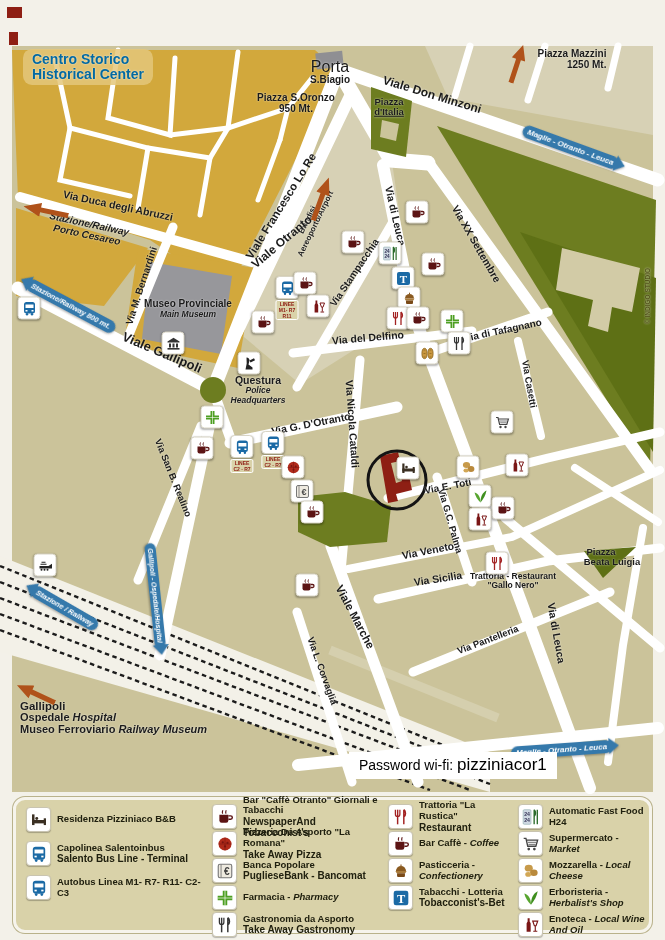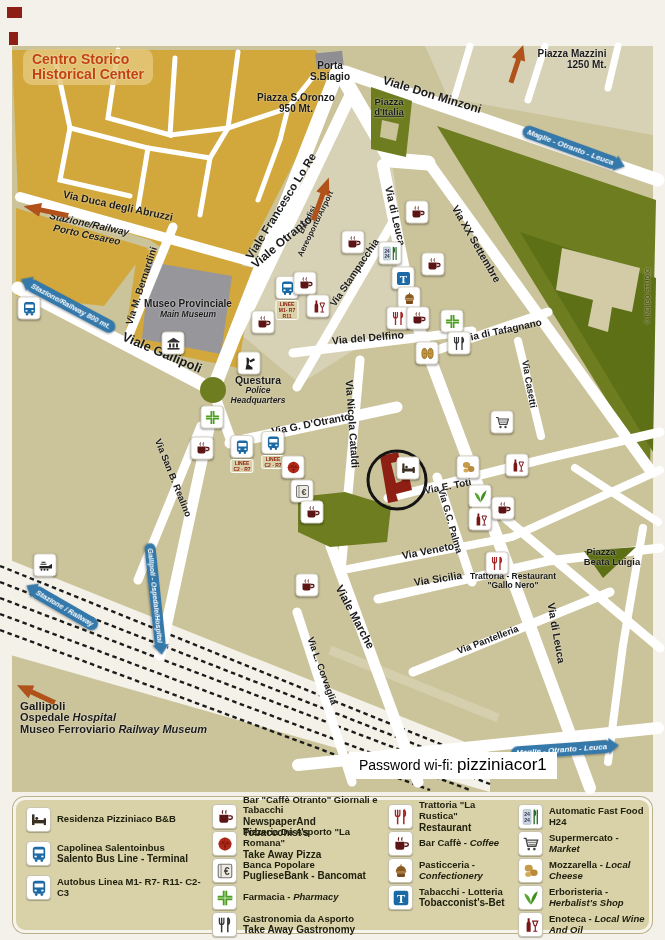--- a/index.html
+++ b/index.html
@@ -122,26 +122,26 @@
     <path d="M298 497 L345 492 L391 506 L387 542 L330 547 L298 532 Z" fill="#6d7d20"></path>
     <path d="M584 551 L636 547 L603 578 Z" fill="#5e7015"></path>
     <path d="M400 468 L410 464 L414 474 L404 478 Z" fill="#cfa169"></path>
     <path d="M380 456 L398 452 L400 461 L391 463 L396 483 L402 481 L400 473 L408 471 L412 490 L396 494 L398 501 L388 503 Z" fill="#8e1f14"></path>
     <circle cx="397" cy="480" r="29" fill="none" stroke="#141414" stroke-width="3"></circle>
     <rect x="7" y="7" width="15" height="11" fill="#8e1f14"></rect>
     <rect x="9" y="32" width="9" height="13" fill="#8e1f14"></rect>
   </svg>
 
   <div id="labels">
-      <div class="maplabel bg" style="left: 88px; top: 67px; transform: translate(-50%, -50%); color: #c2410c;">
+      <div class="maplabel bg" style="left: 88px; top: 67px; transform: translate(-50%, -50%); color: #0369a1;">
         <div style="font-size: 14px; font-weight: bold;"><span>Centro Storico</span></div>
         <div style="font-size: 14px; font-weight: bold;"><span>Historical Center</span></div>
       </div>
       <div class="maplabel" style="left: 330px; top: 72px; transform: translate(-50%, -50%);">
-        <div style="font-size: 10px; font-weight: bold;"><span>Porta</span></div>
+        <div style="font-size: 16px; font-weight: normal;"><span>Porta</span></div>
         <div style="font-size: 10px; font-weight: bold;"><span>S.Biagio</span></div>
       </div>
       <div class="maplabel" style="left: 296px; top: 104px; transform: translate(-50%, -50%);">
         <div style="font-size: 10px; font-weight: bold;"><span>Piazza S.Oronzo</span></div>
         <div style="font-size: 10px; font-weight: bold;"><span>950 Mt.</span></div>
       </div>
       <div class="maplabel" style="left: 572px; top: 60px; transform: translate(-50%, -50%); text-align: right;">
         <div style="font-size: 10px; font-weight: bold;"><span>Piazza Mazzini</span></div>
         <div style="font-size: 10px; font-weight: bold;"><span>1250 Mt.</span></div>
       </div>

